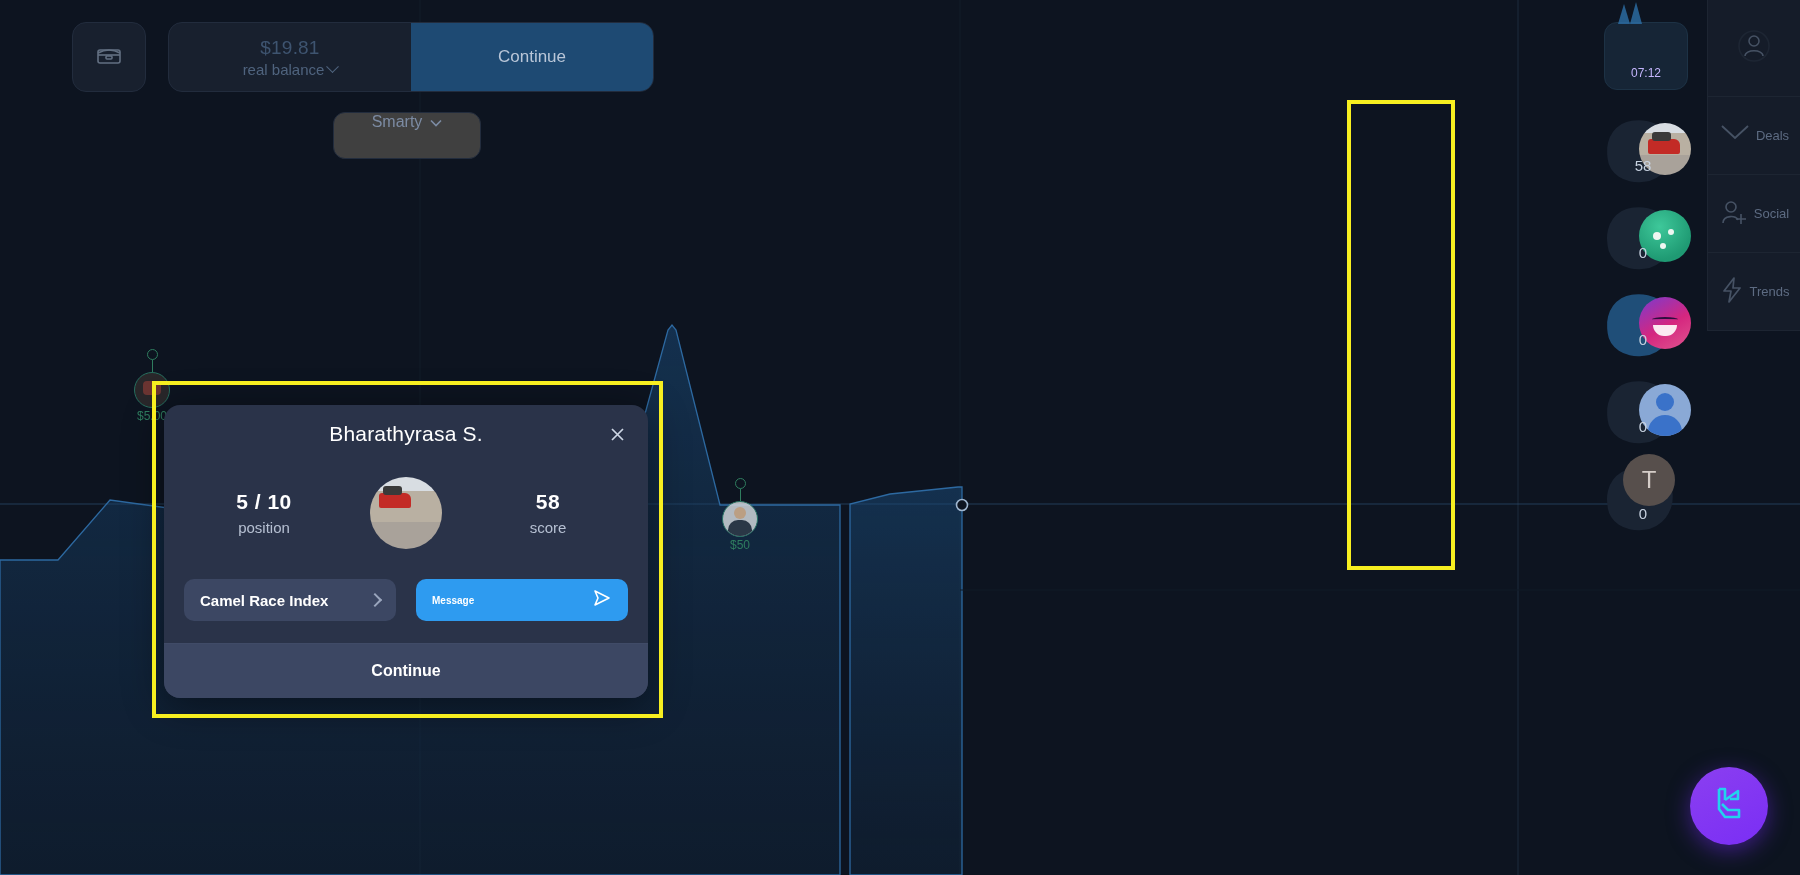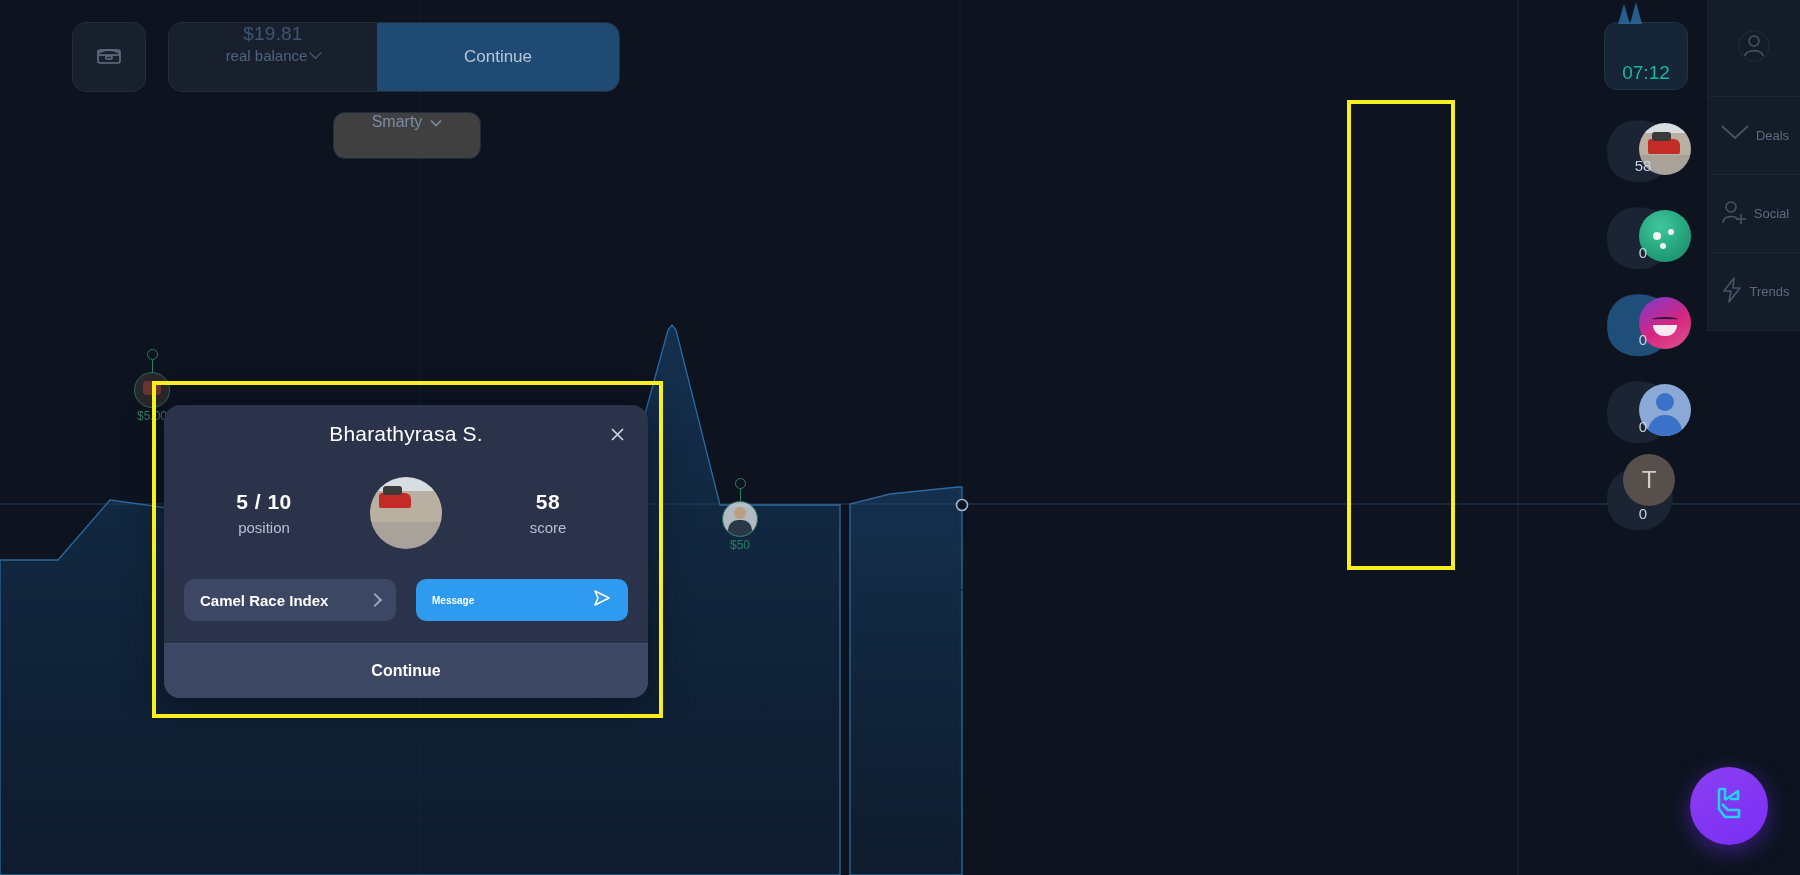--- a/index.html
+++ b/index.html
@@ -48,23 +48,23 @@
   .seg-group {
     display: flex;
     border-radius: 14px;
     overflow: hidden;
     background: #18202e;
     border: 1px solid #222c3d;
     height: 70px;
     box-sizing: border-box;
   }
   .seg-balance {
-    width: 208px;
+    width: 242px;
     display: flex; flex-direction: column;
-    align-items: center; 
+    align-items: center; justify-content: center;
     cursor: pointer;
     gap: 2px;
   }
   .seg-balance .bal-amt {
     font-size: 19px;
     color: #3e5470;
     font-weight: 400;
     letter-spacing: .2px;
   }
   .seg-balance .bal-lbl {
@@ -132,22 +132,22 @@
     position: absolute;
     top: 22px; right: 112px;
     width: 82px; height: 66px;
     border-radius: 13px;
     background: #162536;
     border: 1px solid #1d3245;
     display: flex; align-items: center; justify-content: center;
     z-index: 26;
   }
   #timer-chip .t {
-    font-size: 19px;
-    color: #14b8a6;
+    font-size: 12px;
+    color: #c4b5fd;
     margin-top: 33px;
   }
   #timer-peaks {
     position: absolute;
     top: 0px; right: 140px;
     z-index: 27;
   }
 
   
   #player-col {

